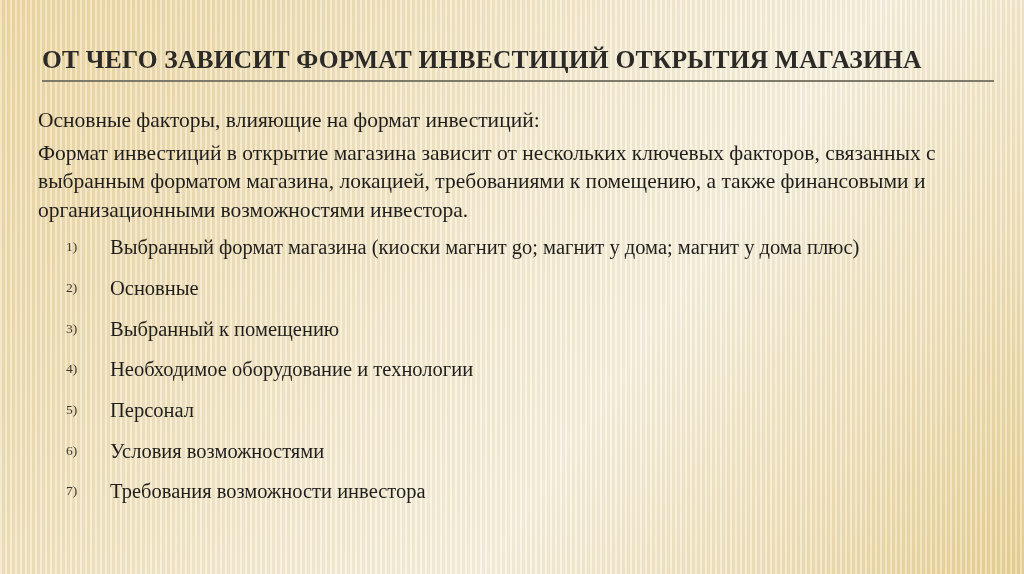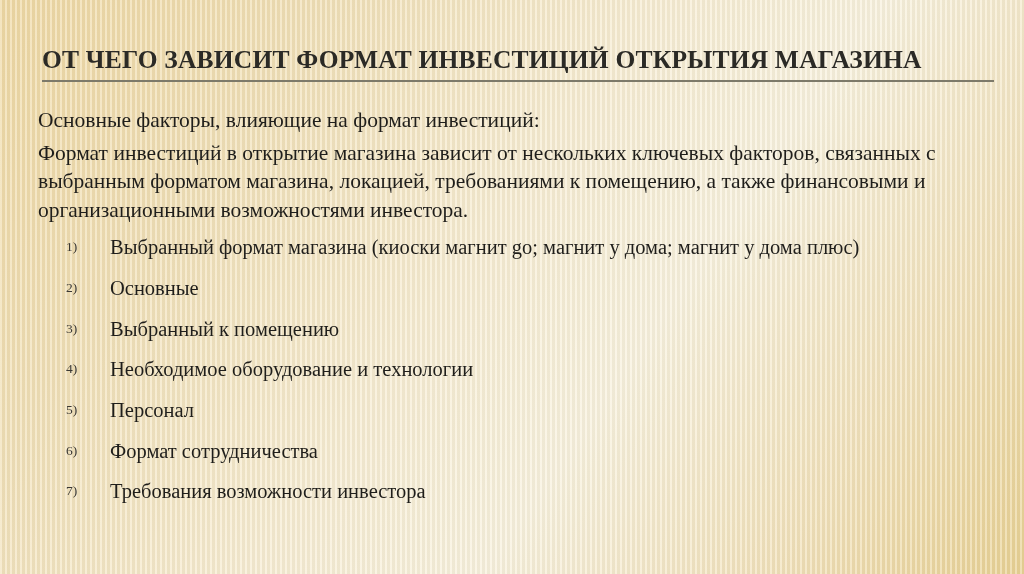--- a/index.html
+++ b/index.html
@@ -132,21 +132,21 @@
       <li class="list-item">
         <span class="num">4)</span>
         <span class="txt">Необходимое оборудование и технологии</span>
       </li>
       <li class="list-item">
         <span class="num">5)</span>
         <span class="txt">Персонал</span>
       </li>
       <li class="list-item">
         <span class="num">6)</span>
-        <span class="txt">Формат сотрудничества</span>
+        <span class="txt">Условия возможностями</span>
       </li>
       <li class="list-item">
         <span class="num">7)</span>
         <span class="txt">Требования  возможности инвестора</span>
       </li>
     </ol>
   </div>
 
 </div>
 

